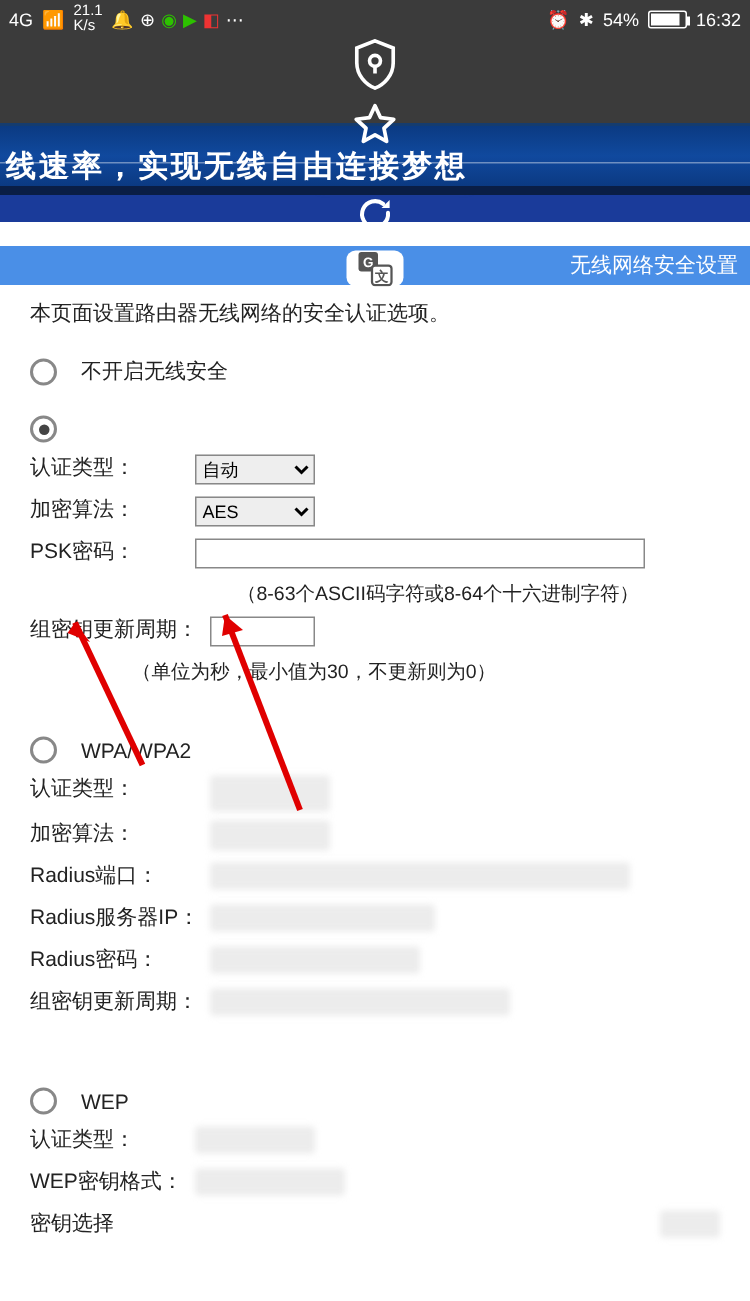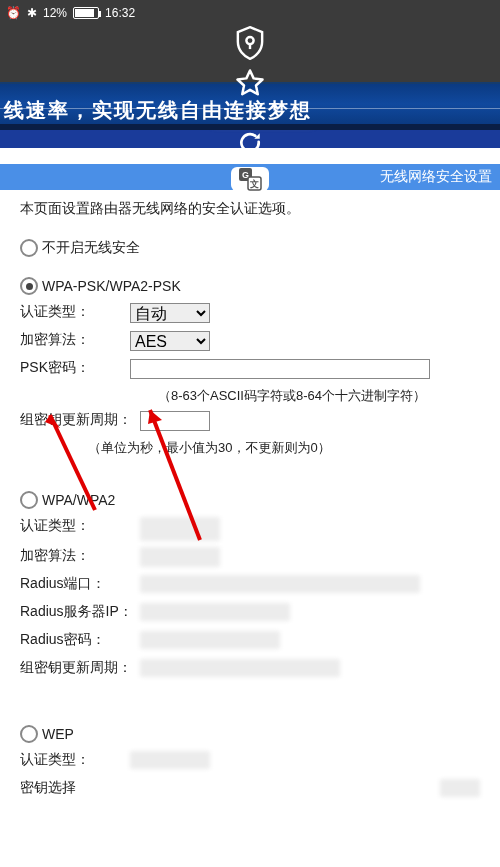--- a/index.html
+++ b/index.html
@@ -108,51 +108,67 @@
   }
   
   .content{
     padding: 10px 20px 0 20px;
     font-size:14px;
     color:#222;
   }
   .warn{ color:#d40000; line-height:1.5;}
   .intro{ margin-bottom:21px; }
   .group{ margin-top:20px; }
-  .radio-row{ display:flex; align-items:center; gap:4px; margin:6px 0 8px 0;}
+  .radio-row{ display:flex; align-items:center; gap:16px; margin:6px 0 8px 0;}
   .radio{
     appearance:none; width:18px; height:18px; border:2px solid #888; border-radius:50%; position:relative; background:#fff;
   }
   .radio.checked::after{ content:""; position:absolute; left:3.5px; top:3.5px; width:7px; height:7px; background:#444; border-radius:50%;}
   .row{ display:flex; margin:6px 0; min-height:22px;}
   .row .lbl{ width:110px; color:#222;}
   select.fld{
-    width:80px; height:20px; border:1px solid #888; background:#eee; font-size:16px;
+    width:80px; height:20px; border:1px solid #888; background:#eee; font-size:12px;
   }
   input.txt{
     height:20px; border:1px solid #888; padding:0 4px; font-size:12px;
   }
   .hint{ color:#222; font-size:13px; margin-left:138px; margin-top:2px; }
   .hint2{ color:#222; font-size:13px; margin-left:68px; margin-top:4px;}
   .blur-box{ background:#ececec; filter:blur(2px); border-radius:2px;}
   .wpa .row .lbl{ width:120px;}
   .wep .row .lbl{ width:110px;}
   
   .arrow-layer{ position:absolute; left:0; top:0; width:500px; height:867px; pointer-events:none; }
   .arrow-layer line{ stroke:#e00000; stroke-width:4; }
   .arrow-layer polygon{ fill:#e00000; }
 </style>
 </head>
 <body>
 
 <div class="status-bar">
+  <div class="status-left">
+    <span>4G</span>
+    <span>📶</span>
+    <span class="speed">
+      <span>21.1</span><br>
+      <span>K/s</span>
+    </span>
+    <span class="status-icons">
+      <span>🔔</span>
+      <span>⊕</span>
+      <span style="color:#2dc100">◉</span>
+      <span style="color:#2dc100">▶</span>
+      <span style="color:#e33">◧</span>
+      <span>⋯</span>
+    </span>
+  </div>
   <div class="status-right">
     <span>⏰</span>
     <span>✱</span>
-    <span>12%</span>
+    <span>54%</span>
     <span class="battery">
         <span class="battery-fill"></span>
       </span>
     <span>16:32</span>
   </div>
 </div>
 
 <div class="browser-bar">
   <div class="shield">
     <svg viewBox="0 0 24 28">
@@ -202,21 +218,20 @@
   <div class="group">
     <div class="radio-row">
       <span class="radio"></span>
       <span>不开启无线安全</span>
     </div>
   </div>
 
   <div class="group">
     <div class="radio-row">
       <span class="radio checked"></span>
-      <span>WPA-PSK/WPA2-PSK</span>
     </div>
     <div class="row">
       <span class="lbl">认证类型：</span>
       <select class="fld"><option>自动</option></select>
     </div>
     <div class="row">
       <span class="lbl">加密算法：</span>
       <select class="fld"><option>AES</option></select>
     </div>
     <div class="row">
@@ -263,20 +278,24 @@
   </div>
 
   <div class="group wep" style="margin-top:44px">
     <div class="radio-row">
       <span class="radio"></span>
       <span>WEP</span>
     </div>
     <div class="row">
         <span class="lbl">认证类型：</span>
         <span class="blur-box" style="width:80px;height:18px"></span>
+      </div>
+    <div class="row">
+        <span class="lbl">WEP密钥格式：</span>
+        <span class="blur-box" style="width:100px;height:18px"></span>
       </div>
     <div class="row">
         <span class="lbl">密钥选择</span>
         <span style="flex:1"></span>
         <span class="blur-box" style="width:40px;height:18px"></span>
       </div>
 
   </div>
 
 </div>

